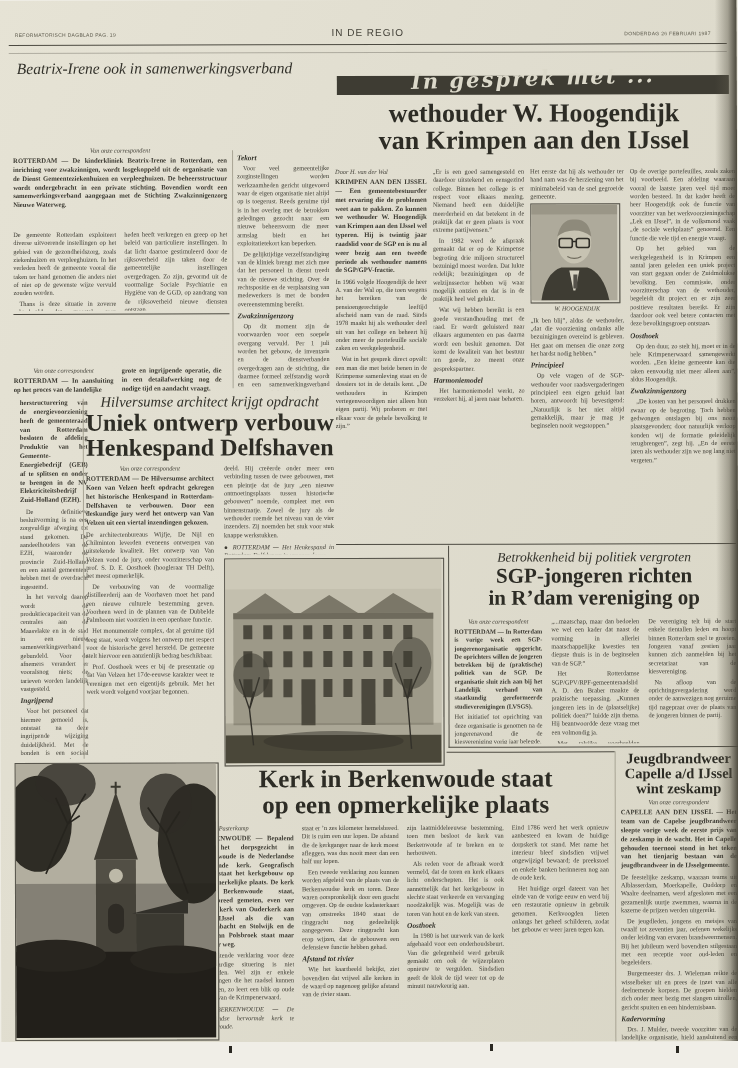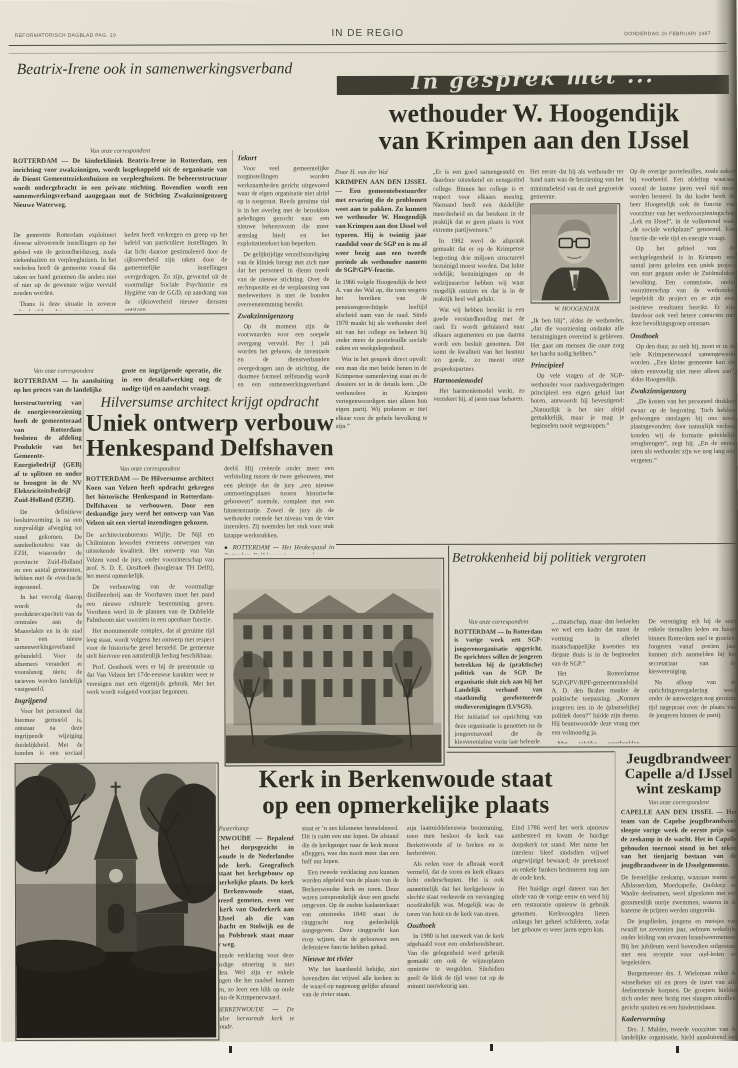--- a/index.html
+++ b/index.html
@@ -78,21 +78,21 @@
 
     <div class="abs" style="left:14px;top:366px;width:208px;height:30px;display:flex;gap:8px;">
       <div class="col" style="width:100px;height:30px;">
         <div class="byline">Van onze correspondent</div>
         <p class="lead">ROTTERDAM — In aansluiting op het proces van de landelijke</p>
       </div>
       <div class="col" style="width:100px;height:30px;">
         <p class="lead">grote en ingrijpende operatie, die in een detailafwerking nog de nodige tijd en aandacht vraagt.</p>
       </div>
     </div>
-    <div class="abs col" style="left:14px;top:398px;width:68px;height:360px;">
+    <div class="abs col" style="left:20px;top:398px;width:68px;height:360px;">
         <p class="lead">herstructurering van de energievoorziening heeft de gemeenteraad van Rotterdam besloten de afdeling Produktie van het Gemeente-Energiebedrijf (GEB) af te splitsen en onder te brengen in de NV Elektriciteitsbedrijf Zuid-Holland (EZH).</p>
         <p>De definitieve besluitvorming is na een zorgvuldige afweging tot stand gekomen. De aandeelhouders van de EZH, waaronder de provincie Zuid-Holland en een aantal gemeenten, hebben met de overdracht ingestemd.</p>
         <p>In het vervolg daarop wordt de produktiecapaciteit van de centrales aan de Maasvlakte en in de stad in een nieuw samenwerkingsverband gebundeld. Voor de afnemers verandert er vooralsnog niets; de tarieven worden landelijk vastgesteld.</p>
         <h4 class="sub">Ingrijpend</h4>
         <p>Voor het personeel dat hiermee gemoeid is, ontstaat na deze ingrijpende wijziging duidelijkheid. Met de bonden is een sociaal statuut overeengekomen, waarin onder meer de plaatsing en de rechtspositie van de ruim 250 betrokken medewerkers zijn geregeld.</p>
       </div>
     <div class="abs vrule" style="left:83px;top:398px;width:1px;height:360px;"></div>
 
     <div class="abs kicker" style="left:86px;top:393px;width:248px;font-size:14.5px;text-align:center;">Hilversumse architect krijgt opdracht</div>
     <div class="abs headline" style="left:84px;top:410px;width:252px;font-size:24px;">Uniek ontwerp verbouw
@@ -212,21 +212,23 @@
           <p>Op het gebied van de werkgelegenheid is in Krimpen een aantal jaren geleden een uniek project van start gegaan onder de Zuidmolukse bevolking. Een commissie, onder voorzitterschap van de wethouder, begeleidt dit project en er zijn zeer positieve resultaten bereikt. Er zijn daardoor ook veel betere contacten met deze bevolkingsgroep ontstaan.</p>
           <h4 class="sub">Oosthoek</h4>
           <p>Op den duur, zo stelt hij, moet er in de hele Krimpenerwaard samengewerkt worden. „Een kleine gemeente kan die taken eenvoudig niet meer alleen aan”, aldus Hoogendijk.</p>
           <h4 class="sub">Zwakzinnigenzorg</h4>
           <p>„De kosten van het personeel drukken zwaar op de begroting. Toch hebben gedwongen ontslagen bij ons nooit plaatsgevonden; door natuurlijk verloop konden wij de formatie geleidelijk terugbrengen”, zegt hij. „En de eerste jaren als wethouder zijn we nog lang niet vergeten.”</p>
         </div>
     </div>
     <div class="abs rule" style="left:336px;top:544px;width:400px;height:1px;"></div>
 
     <div class="abs" style="left:448px;top:546px;width:290px;height:201px;border-left:1px solid #4c4a41;border-bottom:1px solid #4c4a41;"></div>
-    <div class="abs kicker" style="left:452px;top:550px;width:284px;font-size:13.5px;">Betrokkenheid bij politiek vergroten</div>
+    <div class="abs kicker" style="left:452px;top:550px;width:284px;font-size:13.5px;text-align:center;">Betrokkenheid bij politiek vergroten</div>
+    <div class="abs headline" style="left:452px;top:566px;width:284px;font-size:21px;">SGP-jongeren richten
+in R’dam vereniging op</div>
     <div class="abs" style="left:454px;top:618px;width:282px;height:126px;display:flex;gap:9px;">
       <div class="col" style="width:88px;height:126px;">
         <div class="byline">Van onze correspondent</div>
         <p class="lead" style="font-size:6.3px;">ROTTERDAM — In Rotterdam is vorige week een SGP-jongerenorganisatie opgericht. De oprichters willen de jongeren betrekken bij de (praktische) politiek van de SGP. De organisatie sluit zich aan bij het Landelijk verband van staatkundig gereformeerde studieverenigingen (LVSGS).</p>
         <div>
             <p>Het initiatief tot oprichting van deze organisatie is genomen na de jongerenavond die de kiesvereniging vorig jaar belegde.</p>
           </div>
       </div>
       <div class="col" style="width:88px;height:126px;">
           <p>„...maatschap, maar dan bedoelen we wel een kader dat naast de vorming in allerlei maatschappelijke kwesties ten diepste thuis is in de beginselen van de SGP.”</p>
@@ -265,21 +267,21 @@
         <div class="byline byline-left">Door R. Pasterkamp</div>
         <p class="lead">BERKENWOUDE — Bepalend voor het dorpsgezicht in Berkenwoude is de Nederlandse hervormde kerk. Geografisch gezien staat het kerkgebouw op een opmerkelijke plaats. De kerk van Berkenwoude staat, hemelsbreed gemeten, even ver van de kerk van Ouderkerk aan den IJssel als die van Bergambacht en Stolwijk en de kerk van Polsbroek staat maar even ver weg.</p>
         <div>
             <p>Een sluitende verklaring voor deze merkwaardige situering is niet voorhanden. Wel zijn er enkele aanwijzingen die het raadsel kunnen verkleinen, zo leert een blik op oude kaarten van de Krimpenerwaard.</p>
             <p class="cap">● BERKENWOUDE — De Nederlandse hervormde kerk te Berkenwoude.</p>
           </div>
       </div>
       <div class="col" style="width:97px;height:216px;">
           <p>staat er ’n zes kilometer hemelsbreed. Dit is ruim een uur lopen. De afstand die de kerkganger naar de kerk moest afleggen, was dus nooit meer dan een half uur lopen.</p>
           <p>Een tweede verklaring zou kunnen worden afgeleid van de plaats van de Berkenwoudse kerk en toren. Deze waren oorspronkelijk door een gracht omgeven. Op de oudste kadasterkaart van omstreeks 1840 staat de ringgracht nog gedeeltelijk aangegeven. Deze ringgracht kan erop wijzen, dat de gebouwen een defensieve functie hebben gehad.</p>
-          <h4 class="sub">Nieuwe tot rivier</h4>
+          <h4 class="sub">Afstand tot rivier</h4>
           <p>Wie het kaartbeeld bekijkt, ziet bovendien dat vrijwel alle kerken in de waard op nagenoeg gelijke afstand van de rivier staan.</p>
         </div>
       <div class="col" style="width:97px;height:216px;">
           <p>zijn laatmiddeleeuwse bestemming, toen men besloot de kerk van Berkenwoude af te breken en te herbouwen.</p>
           <p>Als reden voor de afbraak wordt vermeld, dat de toren en kerk elkaars licht onderschepten. Het is ook aannemelijk dat het kerkgebouw in slechte staat verkeerde en vervanging noodzakelijk was. Mogelijk was de toren van hout en de kerk van steen.</p>
           <h4 class="sub">Oosthoek</h4>
           <p>In 1980 is het uurwerk van de kerk afgehaald voor een onderhoudsbeurt. Van die gelegenheid werd gebruik gemaakt om ook de wijzerplaten opnieuw te vergulden. Sindsdien geeft de klok de tijd weer tot op de minuut nauwkeurig aan.</p>
         </div>
       <div class="col" style="width:97px;height:216px;">
           <p>Eind 1786 werd het werk opnieuw aanbesteed en kwam de huidige dorpskerk tot stand. Met name het interieur bleef sindsdien vrijwel ongewijzigd bewaard; de preekstoel en enkele banken herinneren nog aan de oude kerk.</p>

